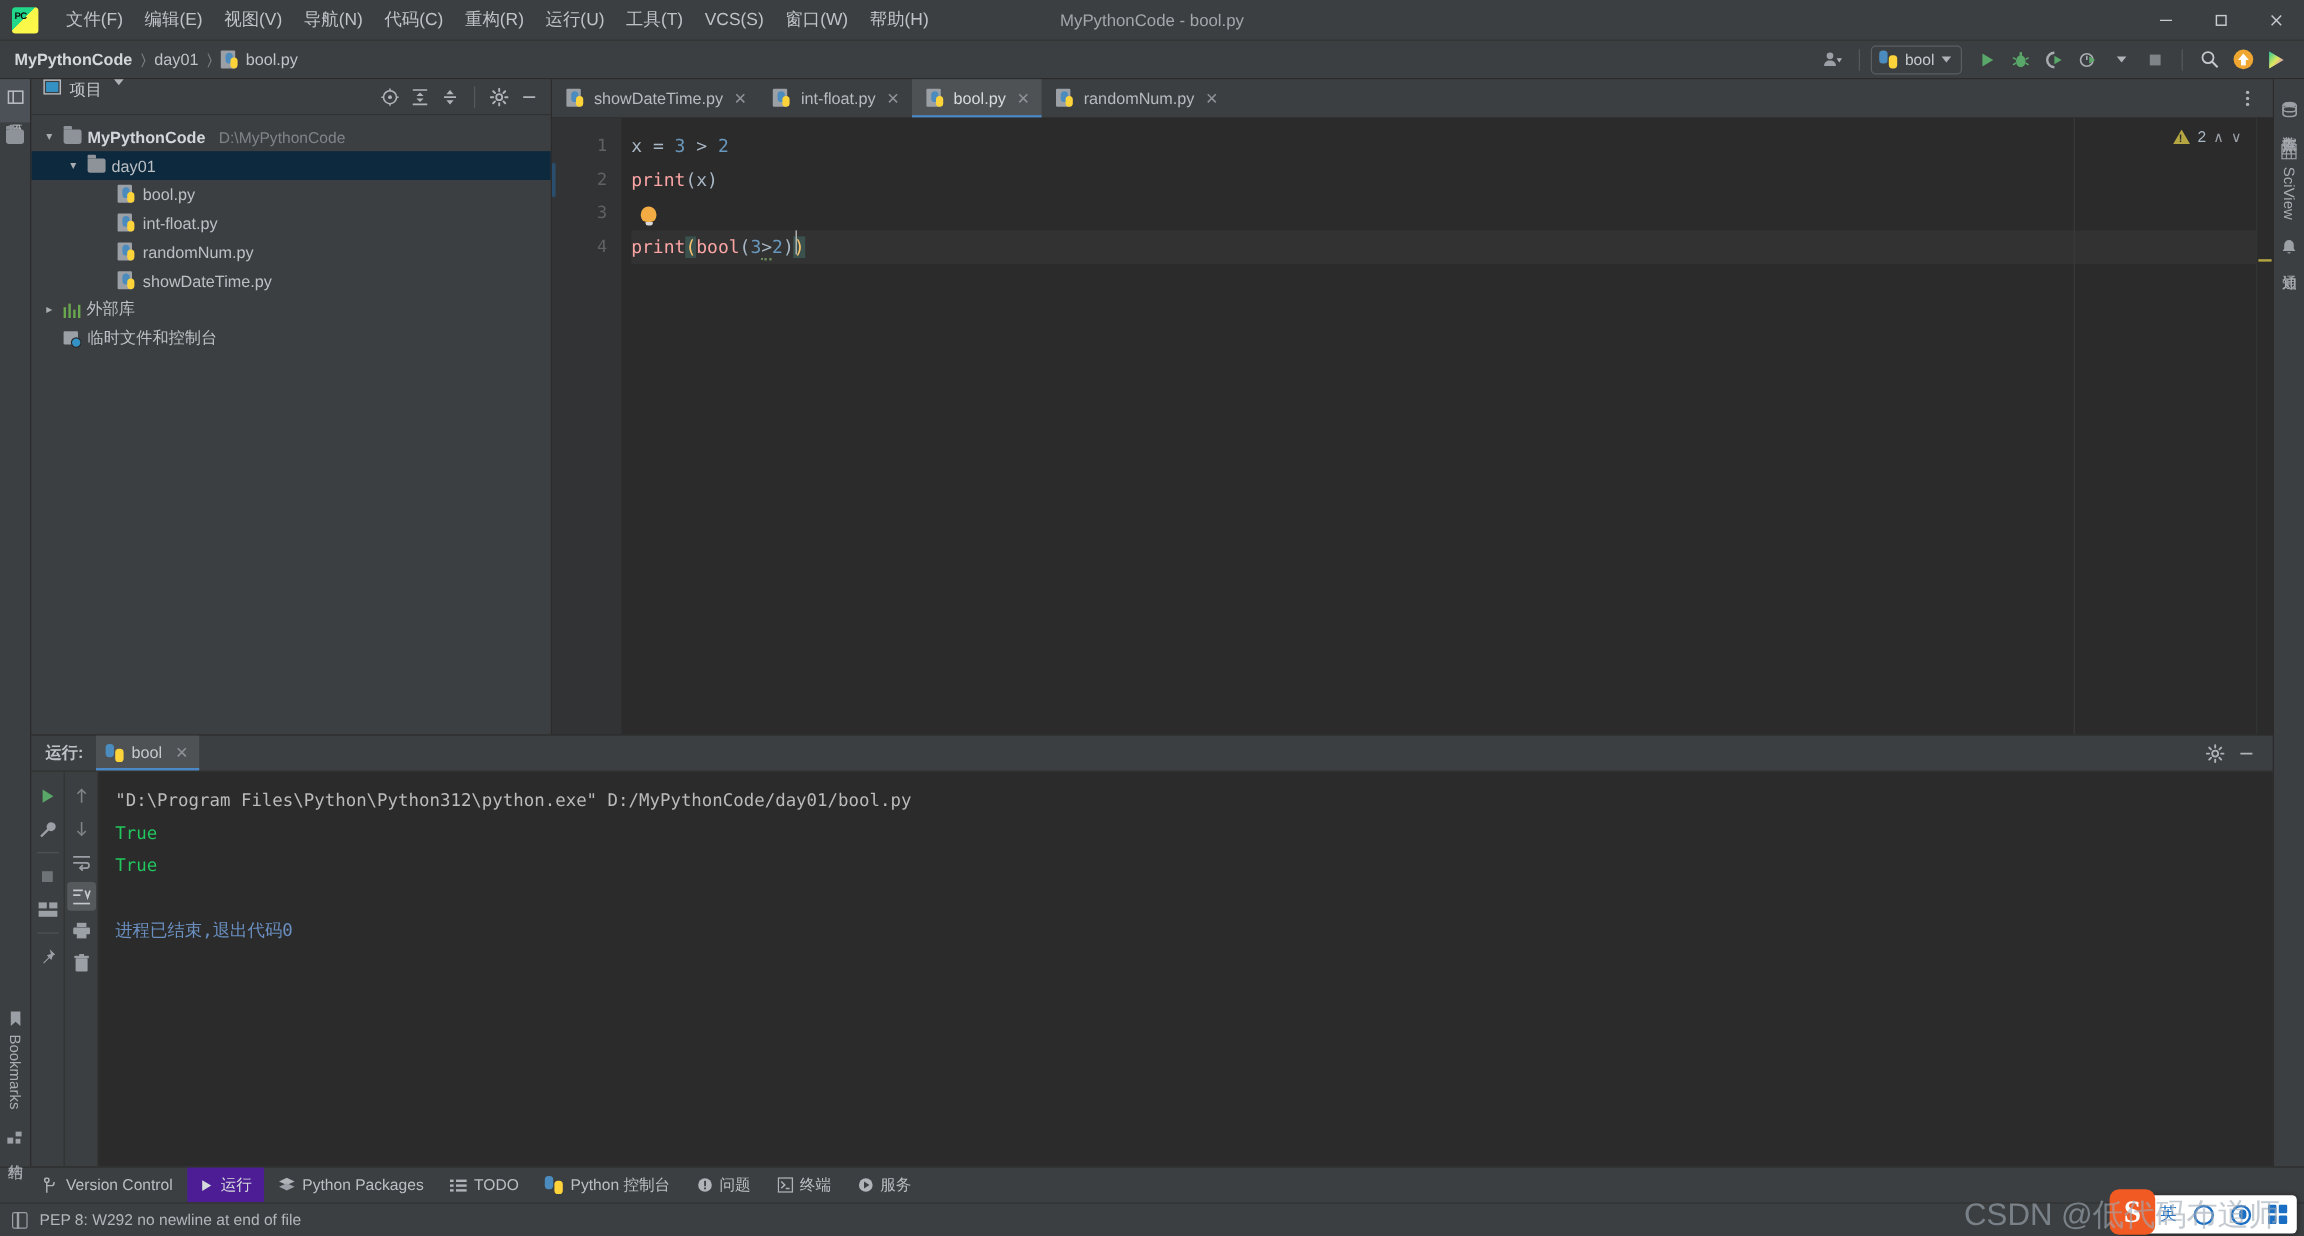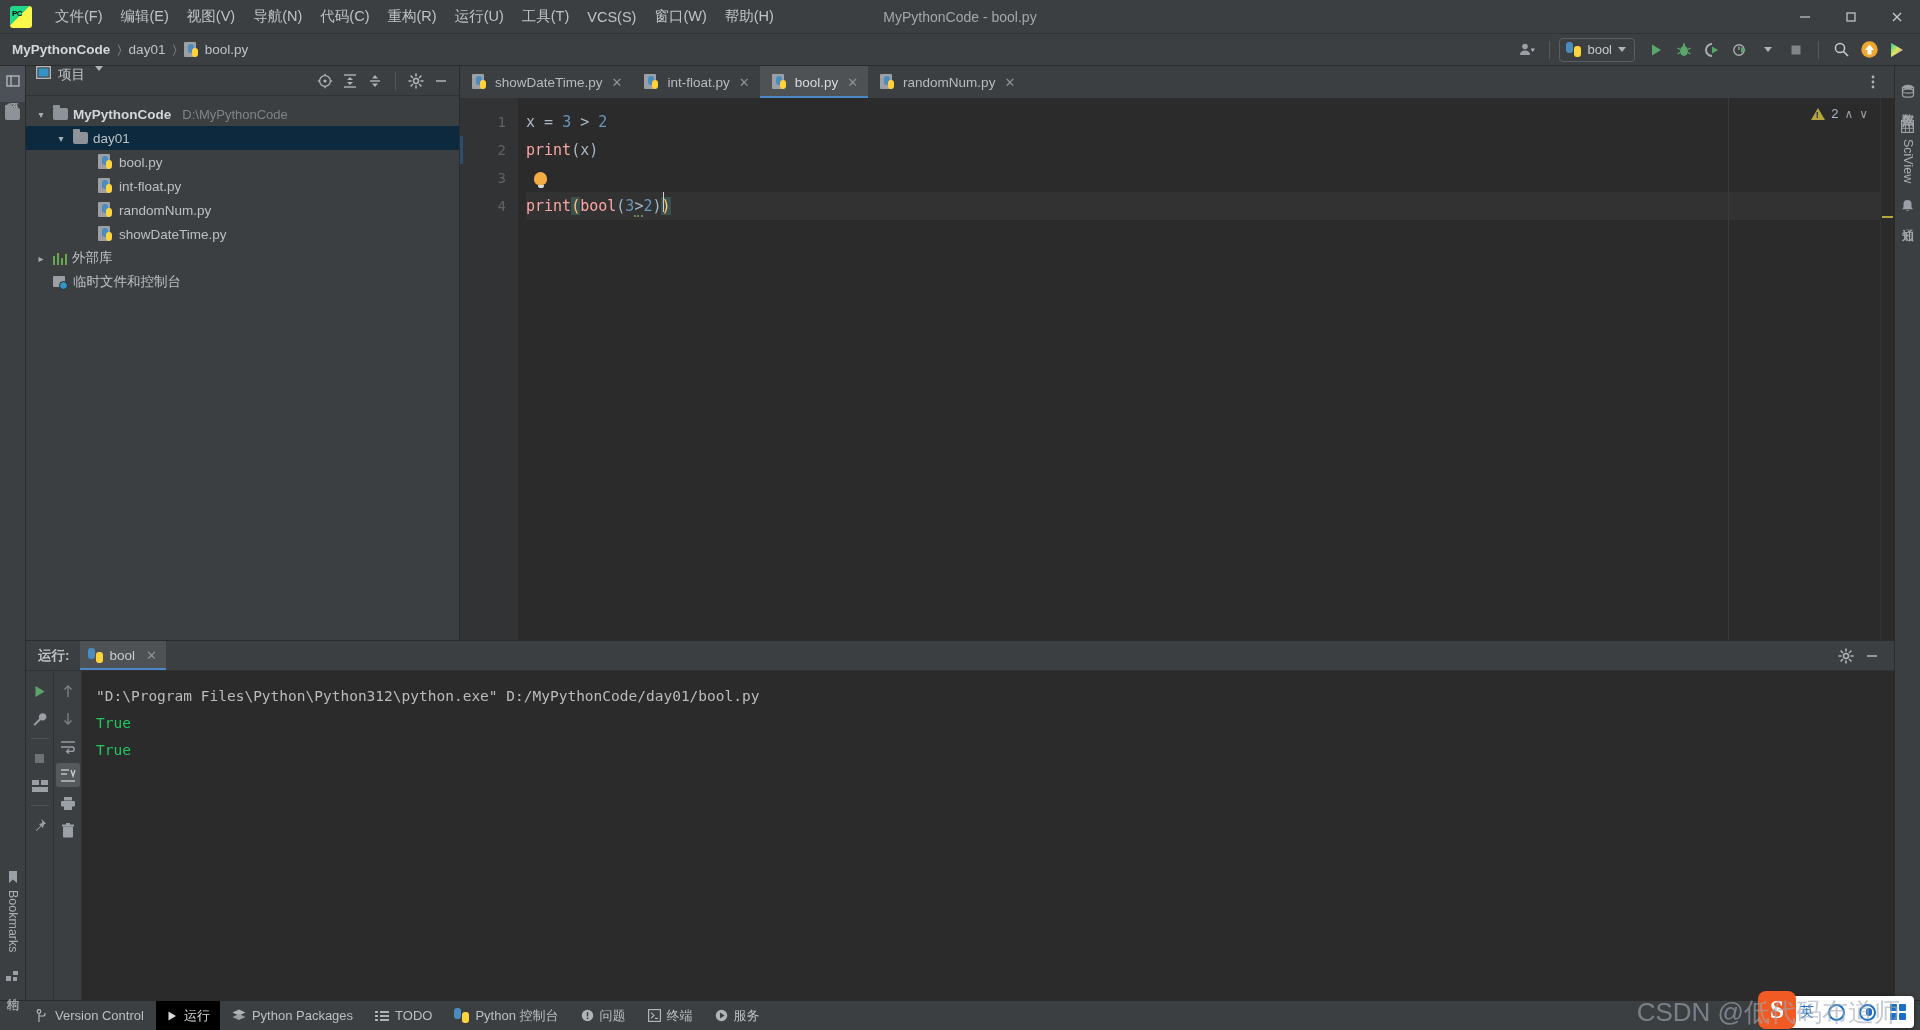--- a/index.html
+++ b/index.html
@@ -204,21 +204,21 @@
 
   
   .toolwin-bar{
     height:30px;flex:0 0 30px;background:#3c3f41;display:flex;align-items:center;
     padding-left:26px;border-top:1px solid #2b2b2b;gap:2px;
   }
   .tw{
     display:flex;align-items:center;gap:6px;font-size:13px;color:#bbbfc3;
     padding:4px 10px;height:100%;
   }
-  .tw.active{background:#000000;color:#d6d9dc;}
+  .tw.active{background:#4c1d95;color:#d6d9dc;}
   .statusbar{
     height:28px;flex:0 0 28px;background:#3c3f41;display:flex;align-items:center;
     padding:0 14px 0 10px; font-size:13px;color:#b2b6ba; border-top:1px solid #323232;
   }
   .sb-right{margin-left:auto;display:flex;align-items:center;gap:22px;}
   .bookicon{width:13px;height:14px;border:1.6px solid #9aa0a6;border-radius:2px;position:relative;flex:0 0 13px;}
   .bookicon::after{content:"";position:absolute;left:3px;top:-1px;bottom:-1px;width:1.6px;background:#9aa0a6;}
 
   
   .ime{
@@ -715,20 +715,21 @@
                   <rect x="5" y="0" width="4" height="2" fill="#9aa0a6"></rect>
                 </svg>
             </div>
           </div>
 
           <div class="console">
             <div class="cmd">"D:\Program Files\Python\Python312\python.exe" D:/MyPythonCode/day01/bool.py</div>
             <div class="out">True</div>
             <div class="out">True</div>
             <div class="out">&nbsp;</div>
+            <div class="exit">进程已结束,退出代码0</div>
           </div>
         </div>
       </div>
     </div>
 
     <div class="strip-right">
       <div class="vtool">
         <span class="ic">
           <svg width="14" height="14" viewBox="0 0 14 14">
               <ellipse cx="7" cy="3" rx="5.5" ry="2.2" fill="#9aa0a6"></ellipse>
@@ -831,20 +832,28 @@
       <span>
         <svg width="13" height="13" viewBox="0 0 13 13">
             <circle cx="6.5" cy="6.5" r="5.7" fill="#b0b4b8"></circle>
             <polygon points="5,3.6 9.6,6.5 5,9.4" fill="#3c3f41"></polygon>
           </svg>
       </span>
       <span>服务</span>
     </div>
   </div>
 
+  <div class="statusbar">
+    <span class="bookicon"></span>
+    <span style="margin-left:10px">PEP 8: W292 no newline at end of file</span>
+    <div class="sb-right">
+      <span>4:17</span>
+      <span>CRLF</span>
+    </div>
+  </div>
 
   <div class="ime">
     <div class="slogo">S</div>
     <span class="ime-item">英</span>
     <span class="ime-ic"></span>
     <span class="ime-ic mic"></span>
     <span class="ime-sq">
         <i></i>
         <i></i>
         <i></i>

